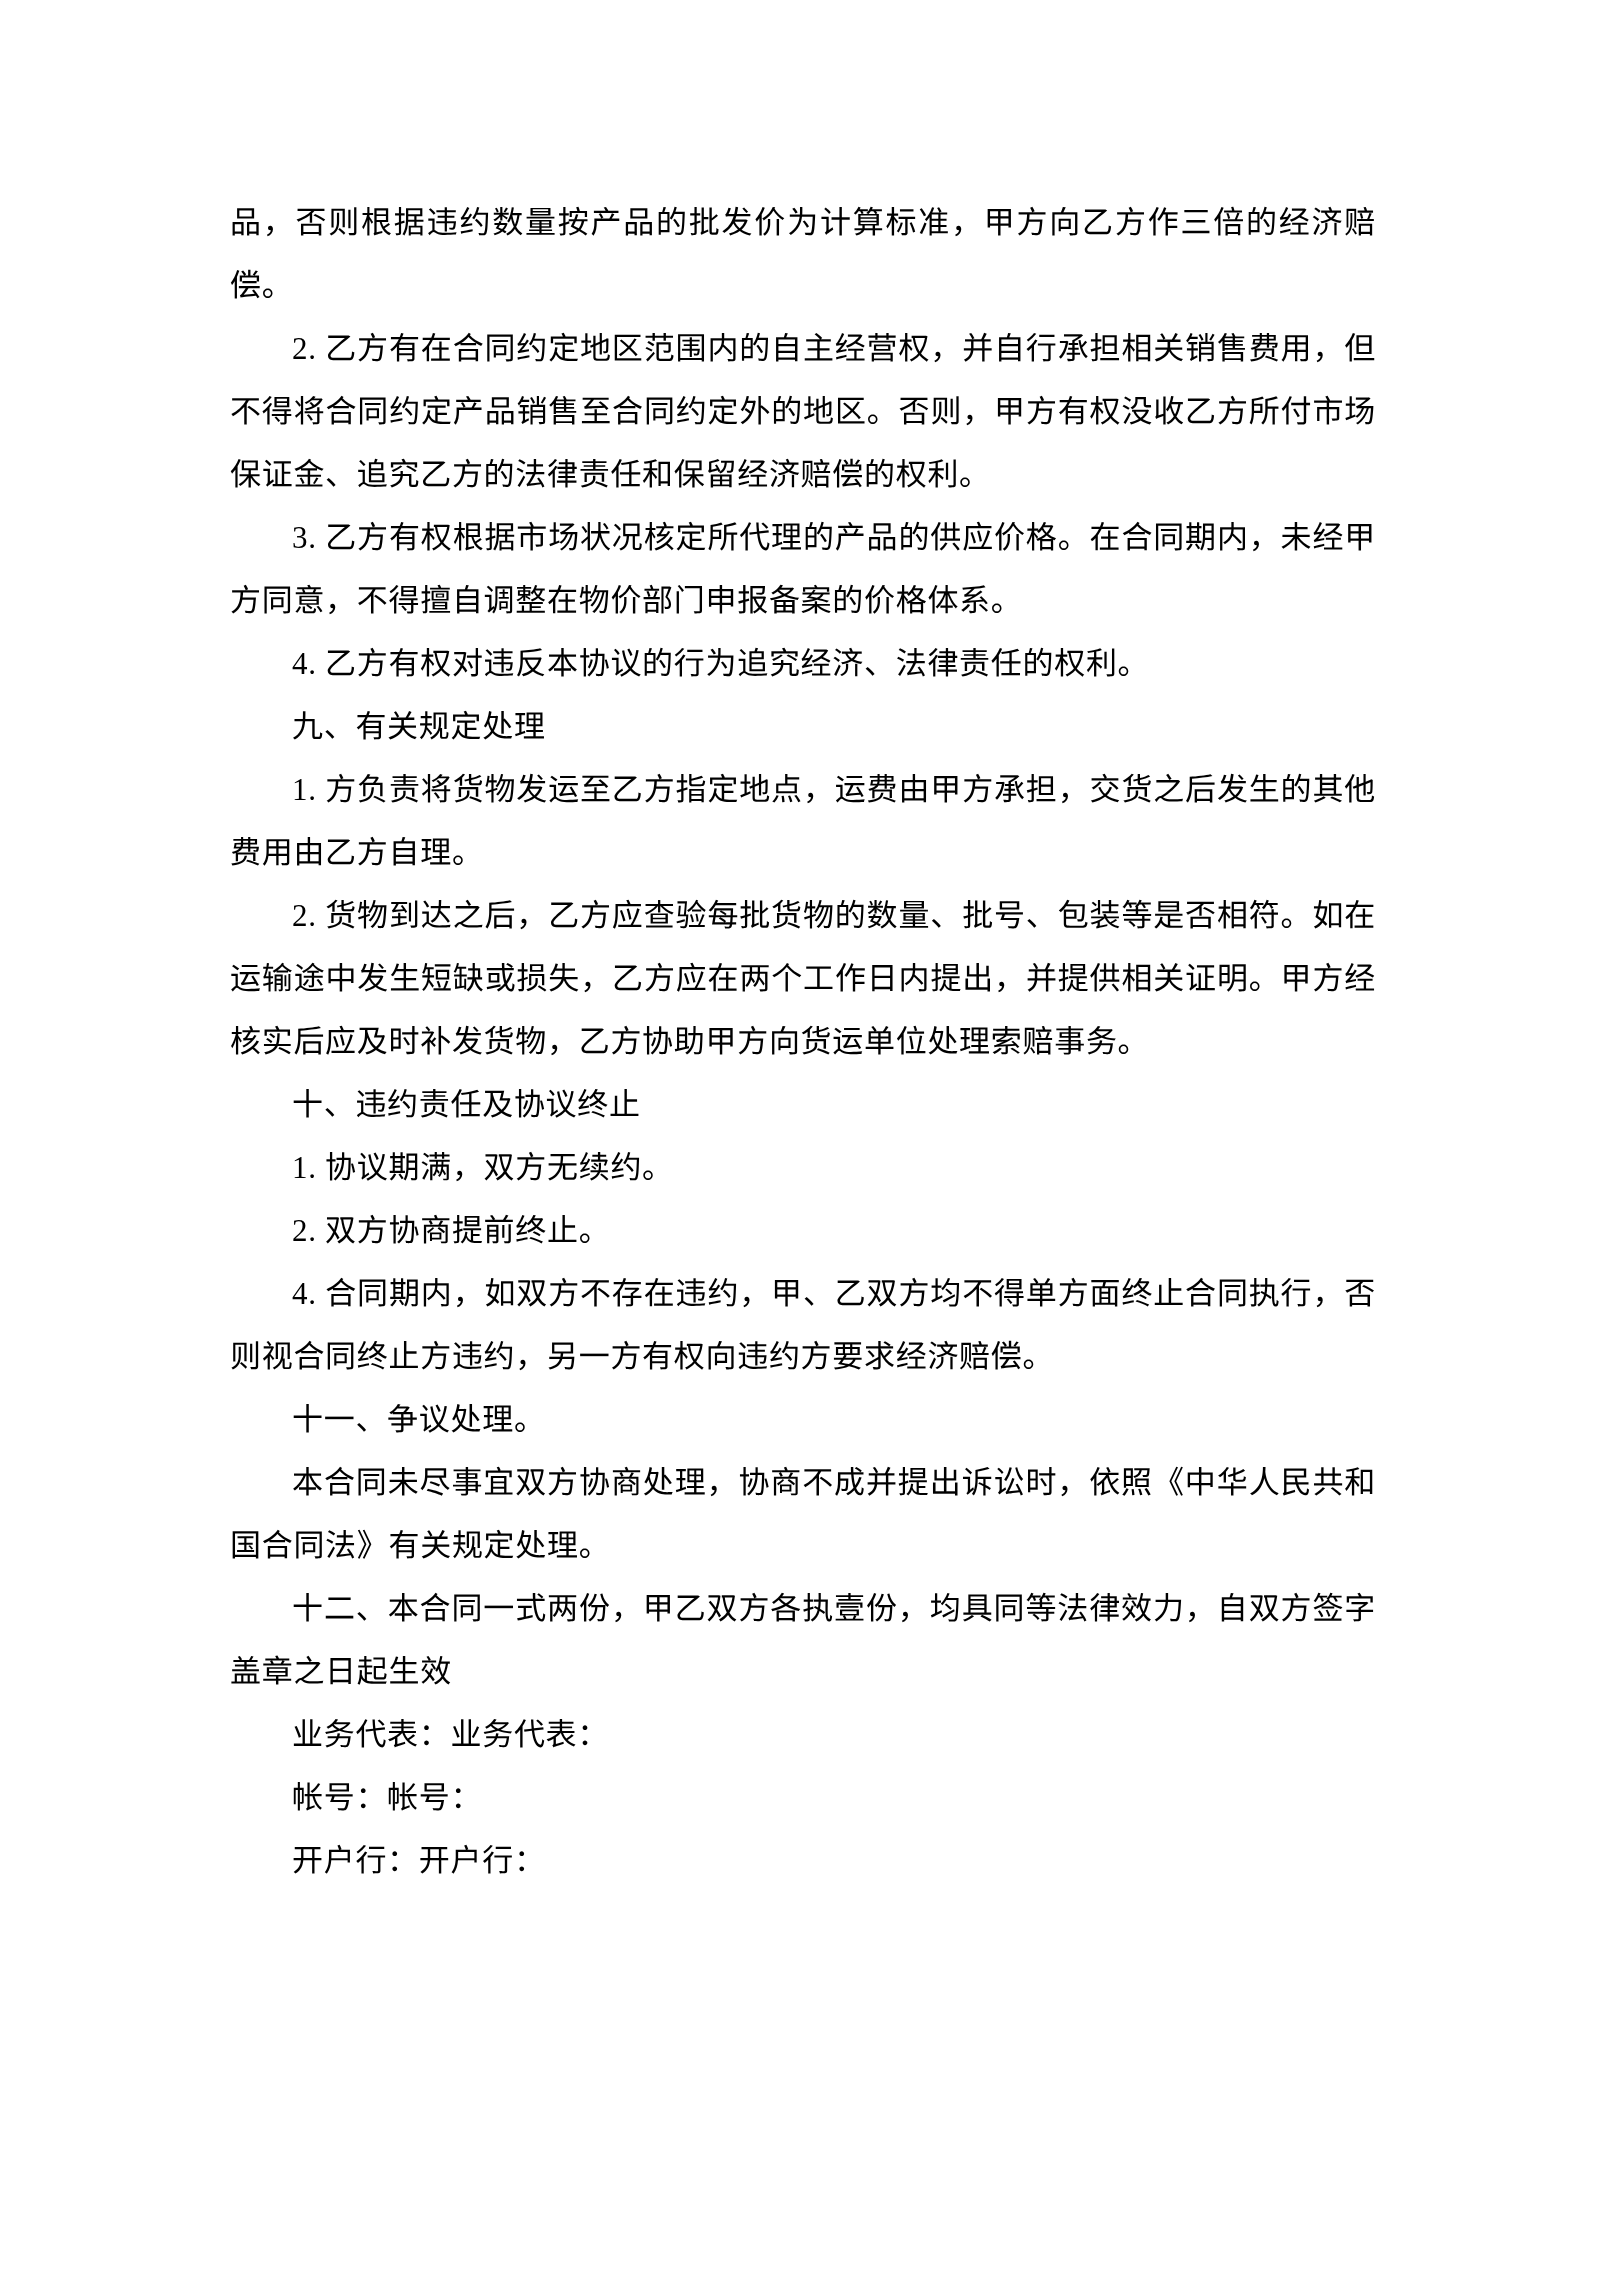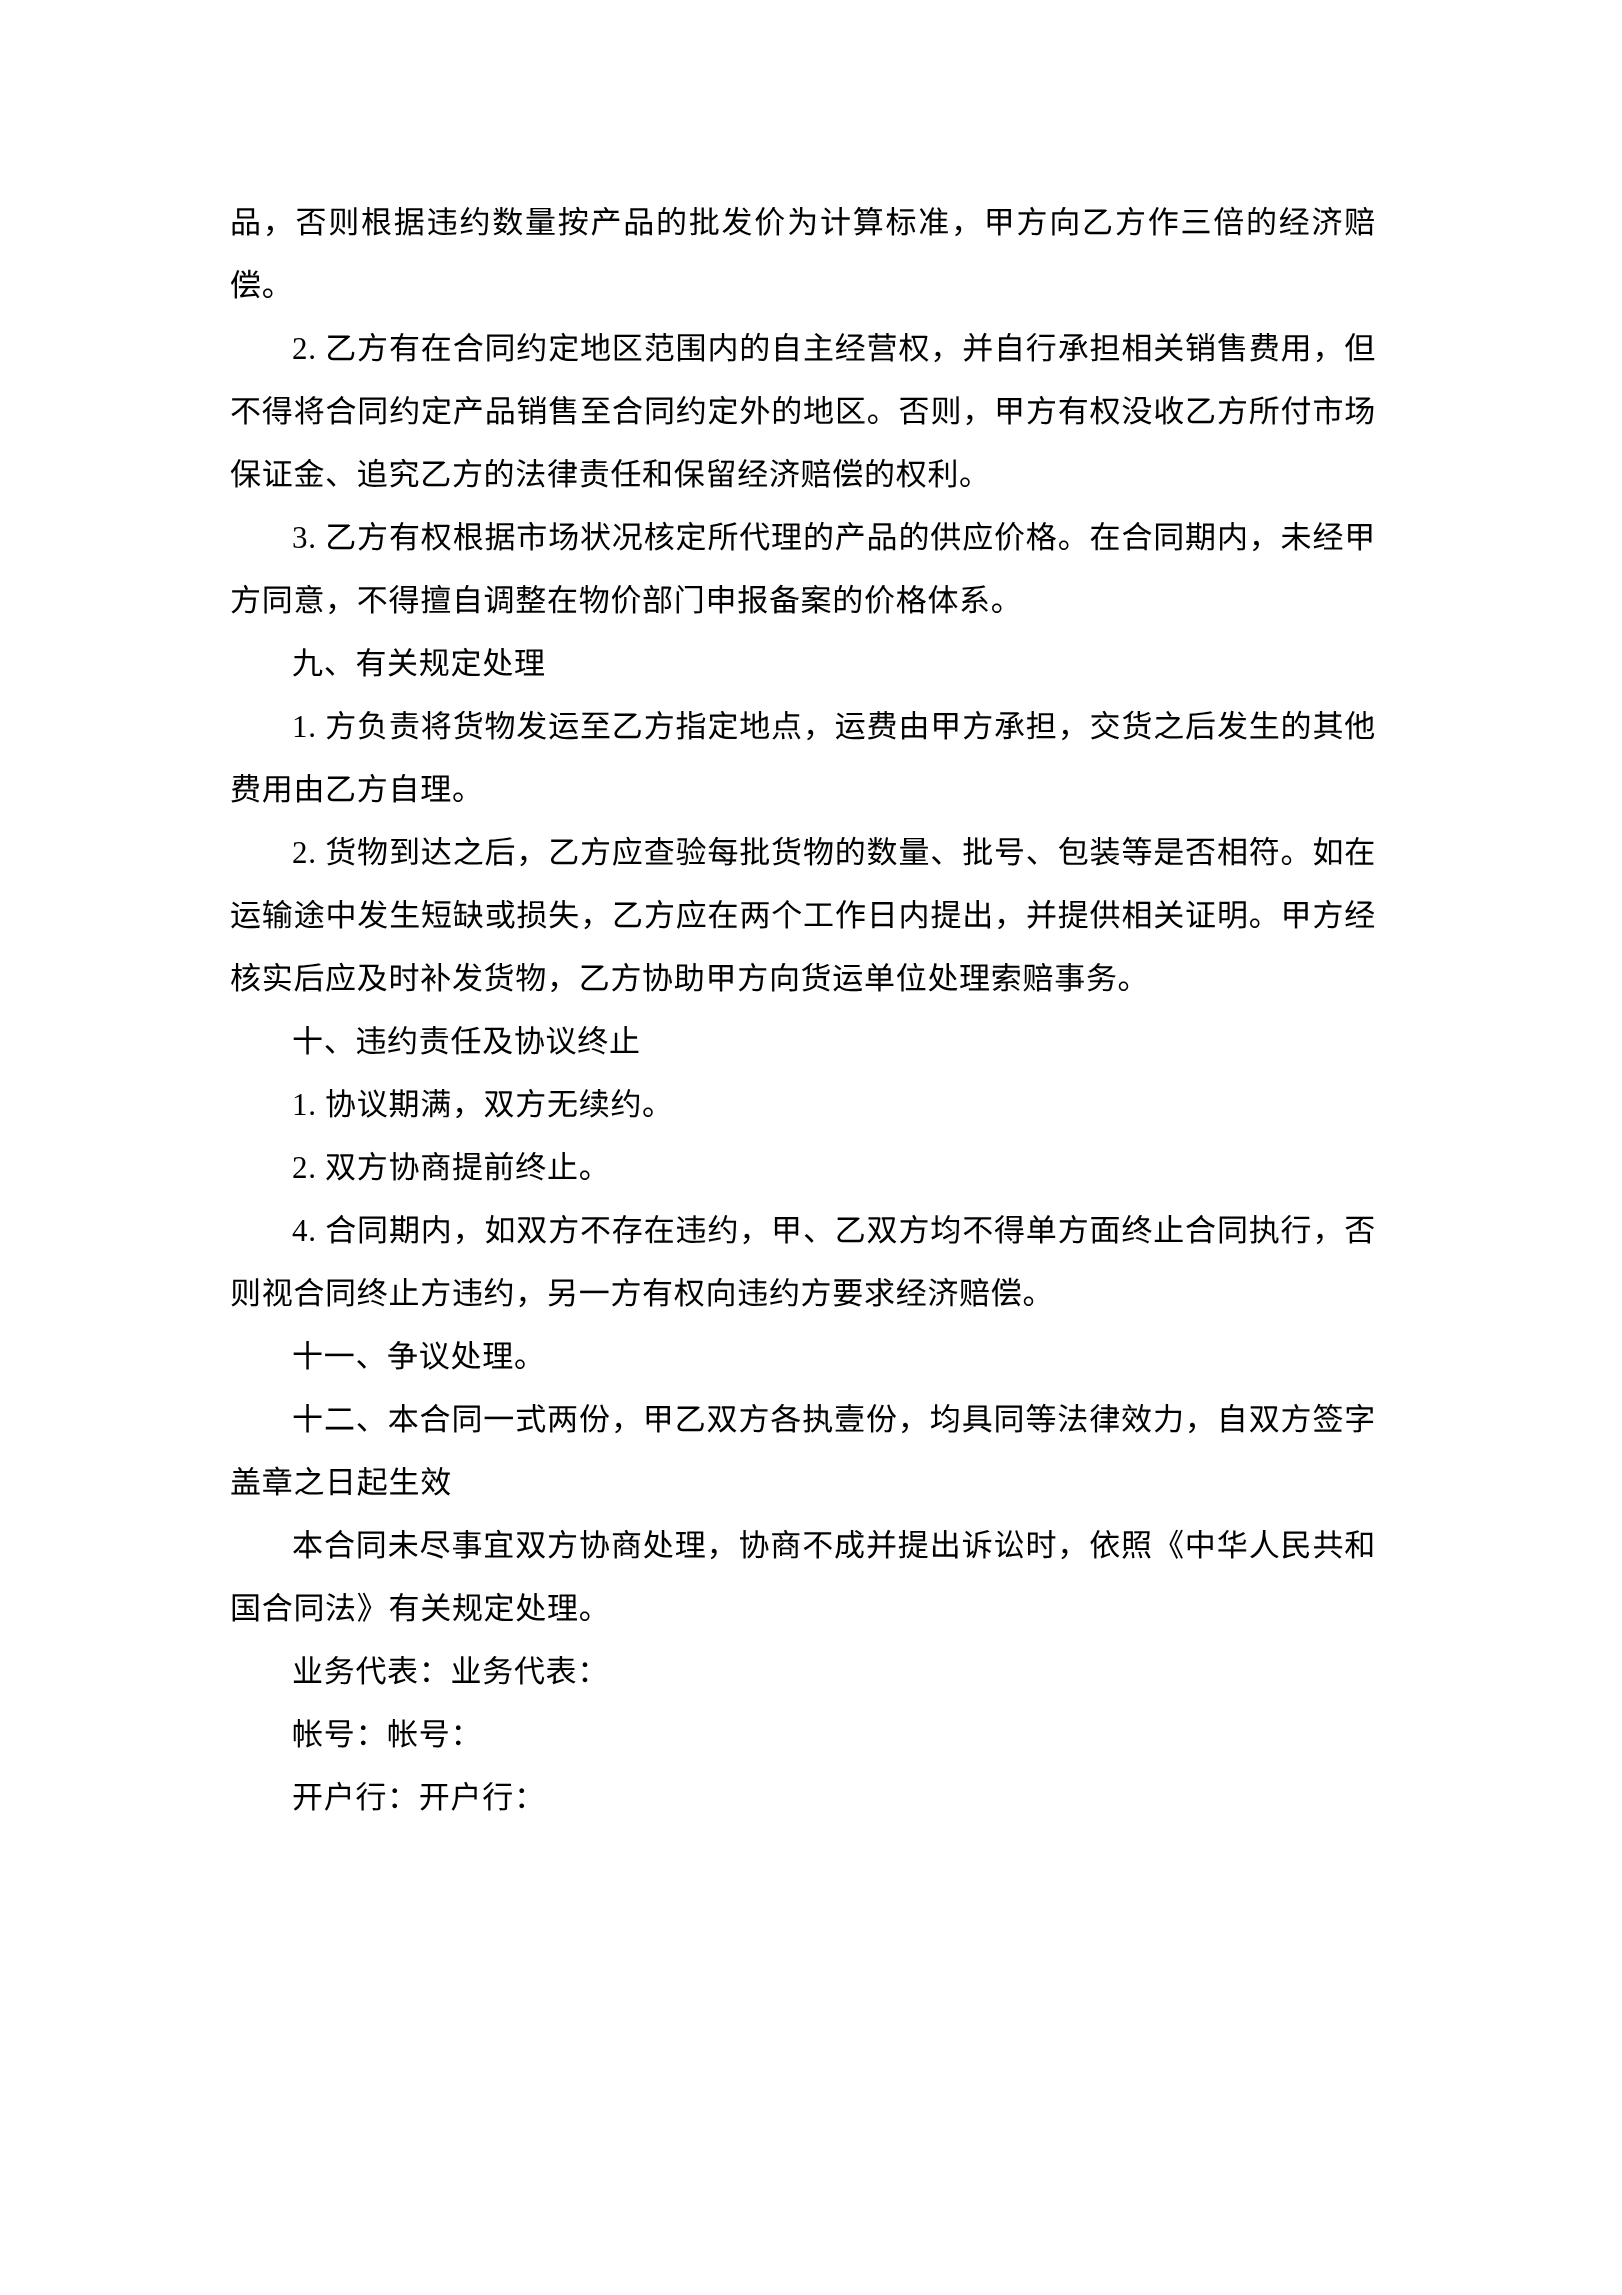--- a/index.html
+++ b/index.html
@@ -37,28 +37,29 @@
   }
 </style>
 </head>
 <body>
 
 <div class="page">
   <div class="doc">
     <p class="no-indent">品，否则根据违约数量按产品的批发价为计算标准，甲方向乙方作三倍的经济赔偿。</p>
     <p>2. 乙方有在合同约定地区范围内的自主经营权，并自行承担相关销售费用，但不得将合同约定产品销售至合同约定外的地区。否则，甲方有权没收乙方所付市场保证金、追究乙方的法律责任和保留经济赔偿的权利。</p>
     <p>3. 乙方有权根据市场状况核定所代理的产品的供应价格。在合同期内，未经甲方同意，不得擅自调整在物价部门申报备案的价格体系。</p>
+    <p>4. 乙方有权对违反本协议的行为追究经济、法律责任的权利。</p>
     <p>九、有关规定处理</p>
     <p>1. 方负责将货物发运至乙方指定地点，运费由甲方承担，交货之后发生的其他费用由乙方自理。</p>
     <p>2. 货物到达之后，乙方应查验每批货物的数量、批号、包装等是否相符。如在运输途中发生短缺或损失，乙方应在两个工作日内提出，并提供相关证明。甲方经核实后应及时补发货物，乙方协助甲方向货运单位处理索赔事务。</p>
     <p>十、违约责任及协议终止</p>
     <p>1. 协议期满，双方无续约。</p>
     <p>2. 双方协商提前终止。</p>
     <p>4. 合同期内，如双方不存在违约，甲、乙双方均不得单方面终止合同执行，否则视合同终止方违约，另一方有权向违约方要求经济赔偿。</p>
     <p>十一、争议处理。</p>
+    <p>本合同未尽事宜双方协商处理，协商不成并提出诉讼时，依照《中华人民共和国合同法》有关规定处理。</p>
     <p>十二、本合同一式两份，甲乙双方各执壹份，均具同等法律效力，自双方签字盖章之日起生效</p>
-    <p>本合同未尽事宜双方协商处理，协商不成并提出诉讼时，依照《中华人民共和国合同法》有关规定处理。</p>
     <p>业务代表：业务代表：</p>
     <p>帐号：帐号：</p>
     <p>开户行：开户行：</p>
   </div>
 </div>
 
 
 </body></html>

